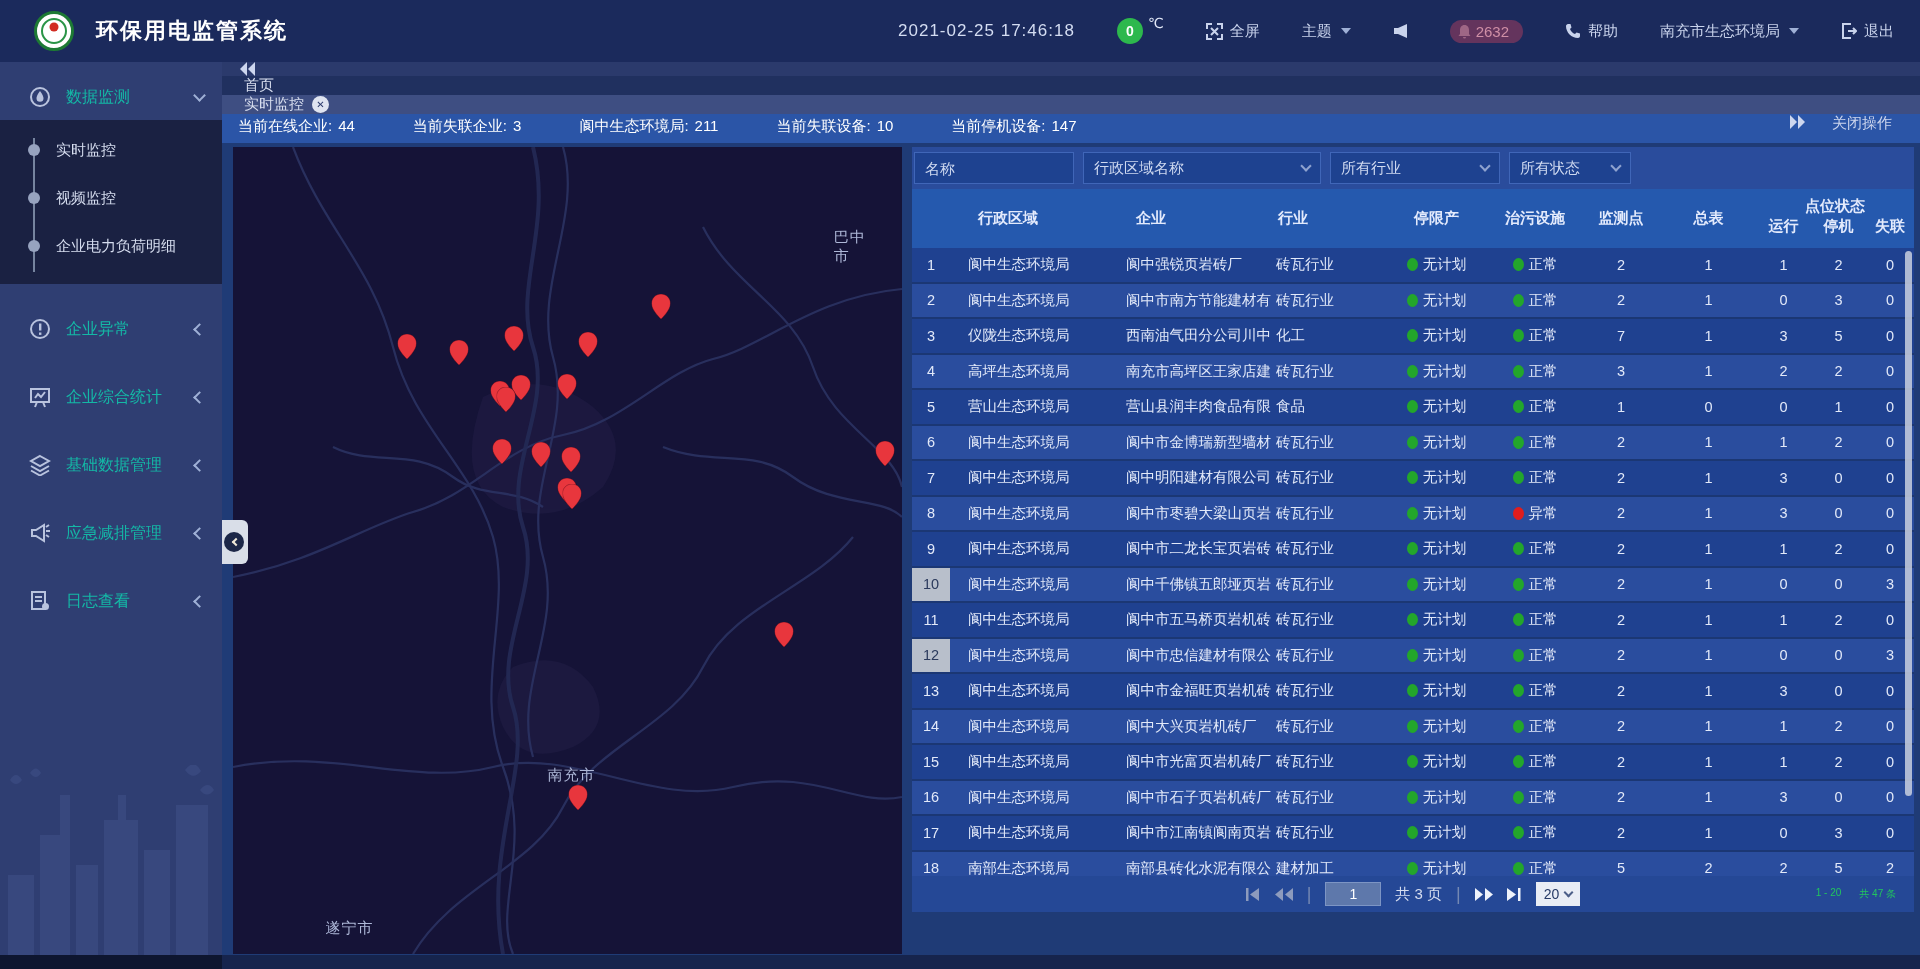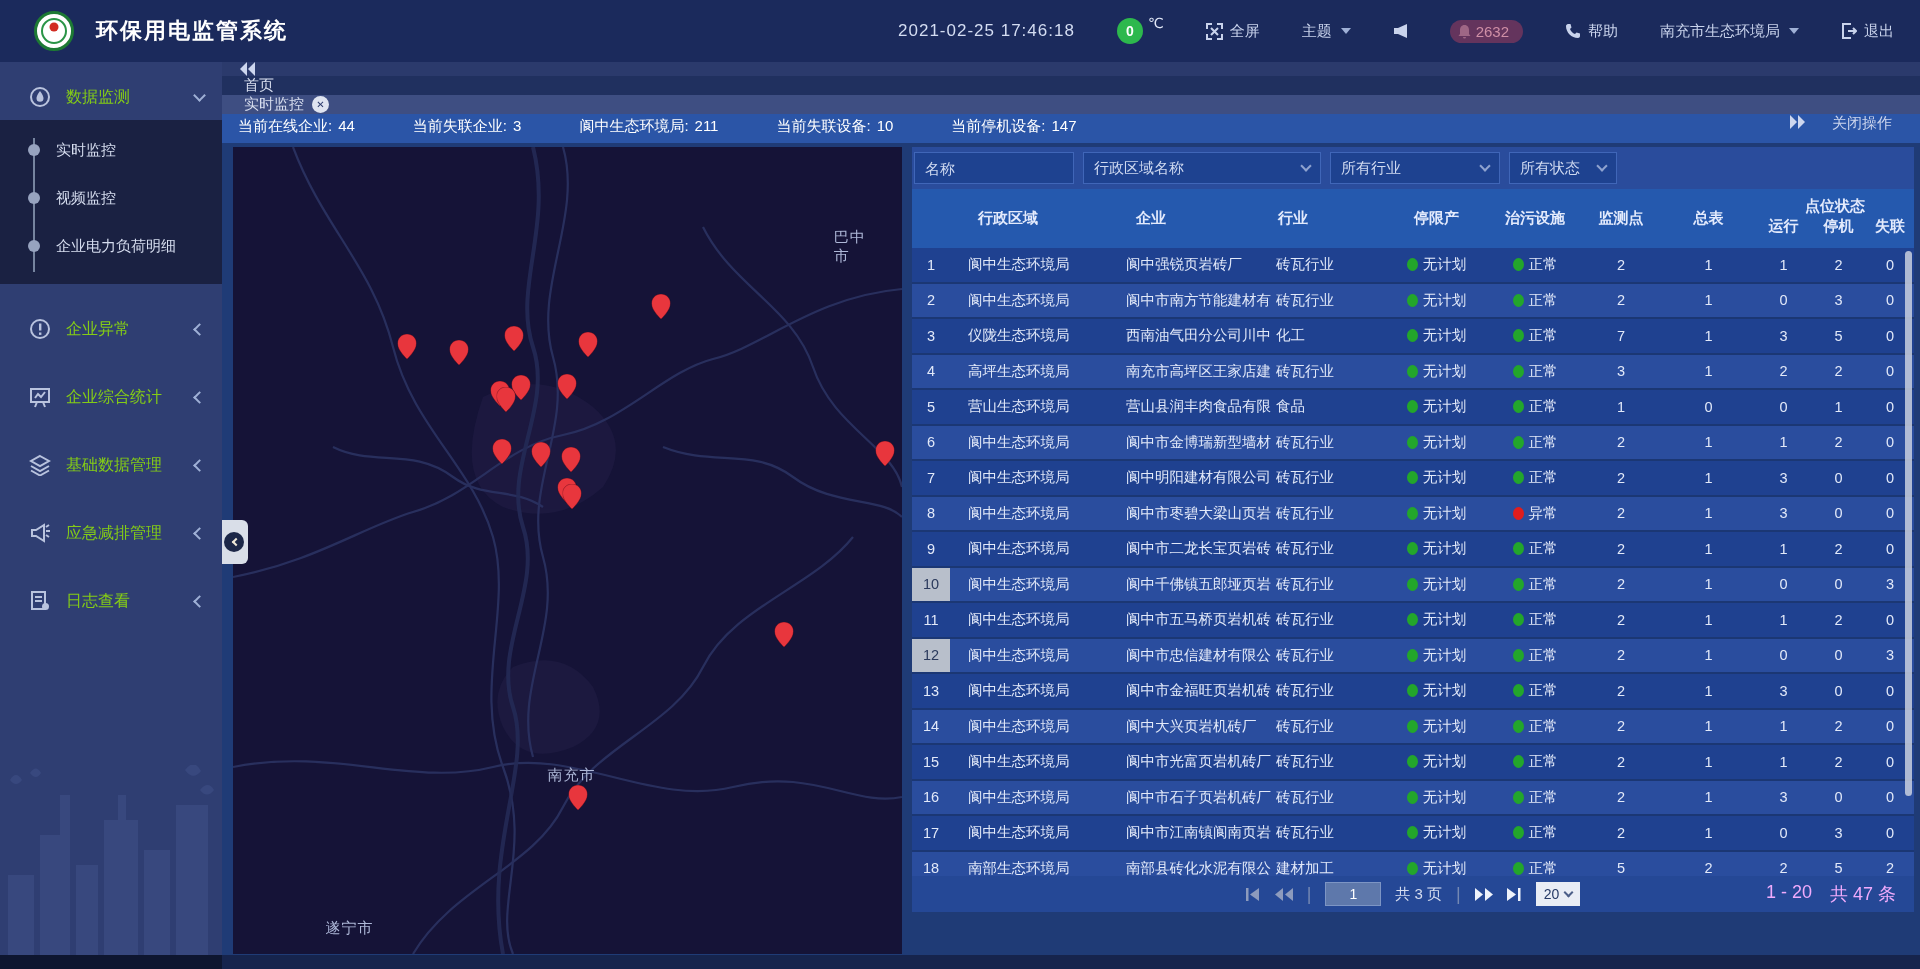--- a/index.html
+++ b/index.html
@@ -29,21 +29,21 @@
   .caret { width:0; height:0; border-left:5px solid transparent; border-right:5px solid transparent;
            border-top:6px solid #9fb0d6; margin-left:2px; }
   .notif-pill { background:rgba(160,60,95,.55); border-radius:12px; padding:3px 14px 3px 26px;
                 color:#cf8fa6; font-size:15px; position:relative; }
   .notif-pill .bell { position:absolute; left:8px; top:5px; opacity:.55; }
 
   
   .sidebar { position:absolute; left:0; top:62px; width:222px; height:893px; background:#2f3e72;
              overflow:hidden; z-index:20; }
   .side-item { height:46px; display:flex; align-items:center; padding:0 18px 0 28px; cursor:pointer;
-               color:#84cc16; font-size:16px; margin-top:22px; }
+               color:#14b8a6; font-size:16px; margin-top:22px; }
   .side-item:first-child { margin-top:12px; }
   .side-item .s-icon { width:24px; height:24px; margin-right:14px; display:flex; align-items:center;
                justify-content:center; color:#b9c3de; flex:0 0 auto; }
   .side-item .s-label { flex:1; }
   .chev { width:9px; height:9px; border-right:2px solid #9fb0d6; border-bottom:2px solid #9fb0d6; flex:0 0 auto; }
   .chev.down { transform:rotate(45deg); margin-top:-4px; }
   .chev.left { transform:rotate(135deg); }
   .submenu { background:#1a2142; padding:6px 0 14px 0; position:relative; }
   .submenu::before { content:""; position:absolute; left:33px; top:18px; bottom:12px; width:2px; background:#76849f; }
   .sub-item { height:48px; display:flex; align-items:center; padding-left:56px; position:relative;
@@ -88,21 +88,21 @@
   .filter-row { height:42px; display:flex; align-items:center; gap:9px; padding:5px 2px 5px 2px; }
   .f-input, .f-select { background:#1e4290; border:1px solid #4066b8; height:32px; color:#cfd9f0;
             font-size:15px; display:flex; align-items:center; padding:0 10px; }
   .f-input { width:160px; }
   .f-input input { background:transparent; border:none; outline:none; color:#86efac; font-size:15px; width:100%;
             font-family:inherit; }
   .f-input input::placeholder { color:#cfd9f0; opacity:1; }
   .f-select { justify-content:space-between; cursor:pointer; }
   .f-select .sel-chev { width:8px; height:8px; border-right:2px solid #8fa3cf; border-bottom:2px solid #8fa3cf;
             transform:rotate(45deg); margin-top:-4px; margin-left:12px; }
-  .f-region { width:238px; } .f-industry { width:170px; } .f-status { width:108px;text-align:right; }
+  .f-region { width:238px; } .f-industry { width:170px; } .f-status { width:122px;text-align:right; }
 
   .grid-cols { display:grid; grid-template-columns:38px 172px 150px 112px 105px 92px 80px 95px 55px 55px 48px; }
   .t-header { height:59px; background:#2559ae; color:#e3eafc; font-size:15px; font-weight:bold;
               grid-template-rows:26px 33px; align-items:center; }
   .t-header .h-cell { grid-row:1 / 3; text-align:center; }
   .t-header .h-cell.al { text-align:left; }
   .t-header .group-label { grid-column:9 / 12; grid-row:1; text-align:center; padding-top:8px; }
   .t-header .h-sub { grid-row:2; text-align:center; align-self:start; padding-top:2px; }
 
   .rows { height:628px; overflow:hidden; position:relative; }
@@ -125,21 +125,21 @@
   .pagination { height:36px; background:#254896; display:flex; align-items:center; justify-content:center;
                 gap:14px; position:relative; color:#d7def0; font-size:15px; }
   .pg-ico { display:flex; align-items:center; cursor:pointer; }
   .pg-sep { color:#7488b3; font-size:18px; }
   .pg-input { width:56px; height:24px; background:#5e78ab; border:1px solid #7d95c4; color:#fff;
               text-align:center; font-size:14px; font-family:inherit; }
   .pg-size { background:#e9edf5; color:#263a66; height:24px; display:flex; align-items:center; gap:6px;
              padding:0 8px; font-size:14px; cursor:pointer; }
   .pg-size .sel-chev { width:7px; height:7px; border-right:2px solid #4c5f88; border-bottom:2px solid #4c5f88;
              transform:rotate(45deg); margin-top:-3px; }
-  .pg-info { position:absolute; right:18px; color:#f0abfc; font-size:18px; display:flex; gap:18px; }
+  .pg-info { position:absolute; right:18px; color:#22c55e; font-size:10px; display:flex; gap:18px; }
 
   .footer { position:absolute; left:0; top:955px; width:1920px; height:14px; background:#16244d; }
   .footer::before { content:""; position:absolute; left:0; top:0; width:222px; height:14px; background:#0e1630; }
 </style>
 </head>
 <body>
 
 <div class="app">
 
   <div class="header">

